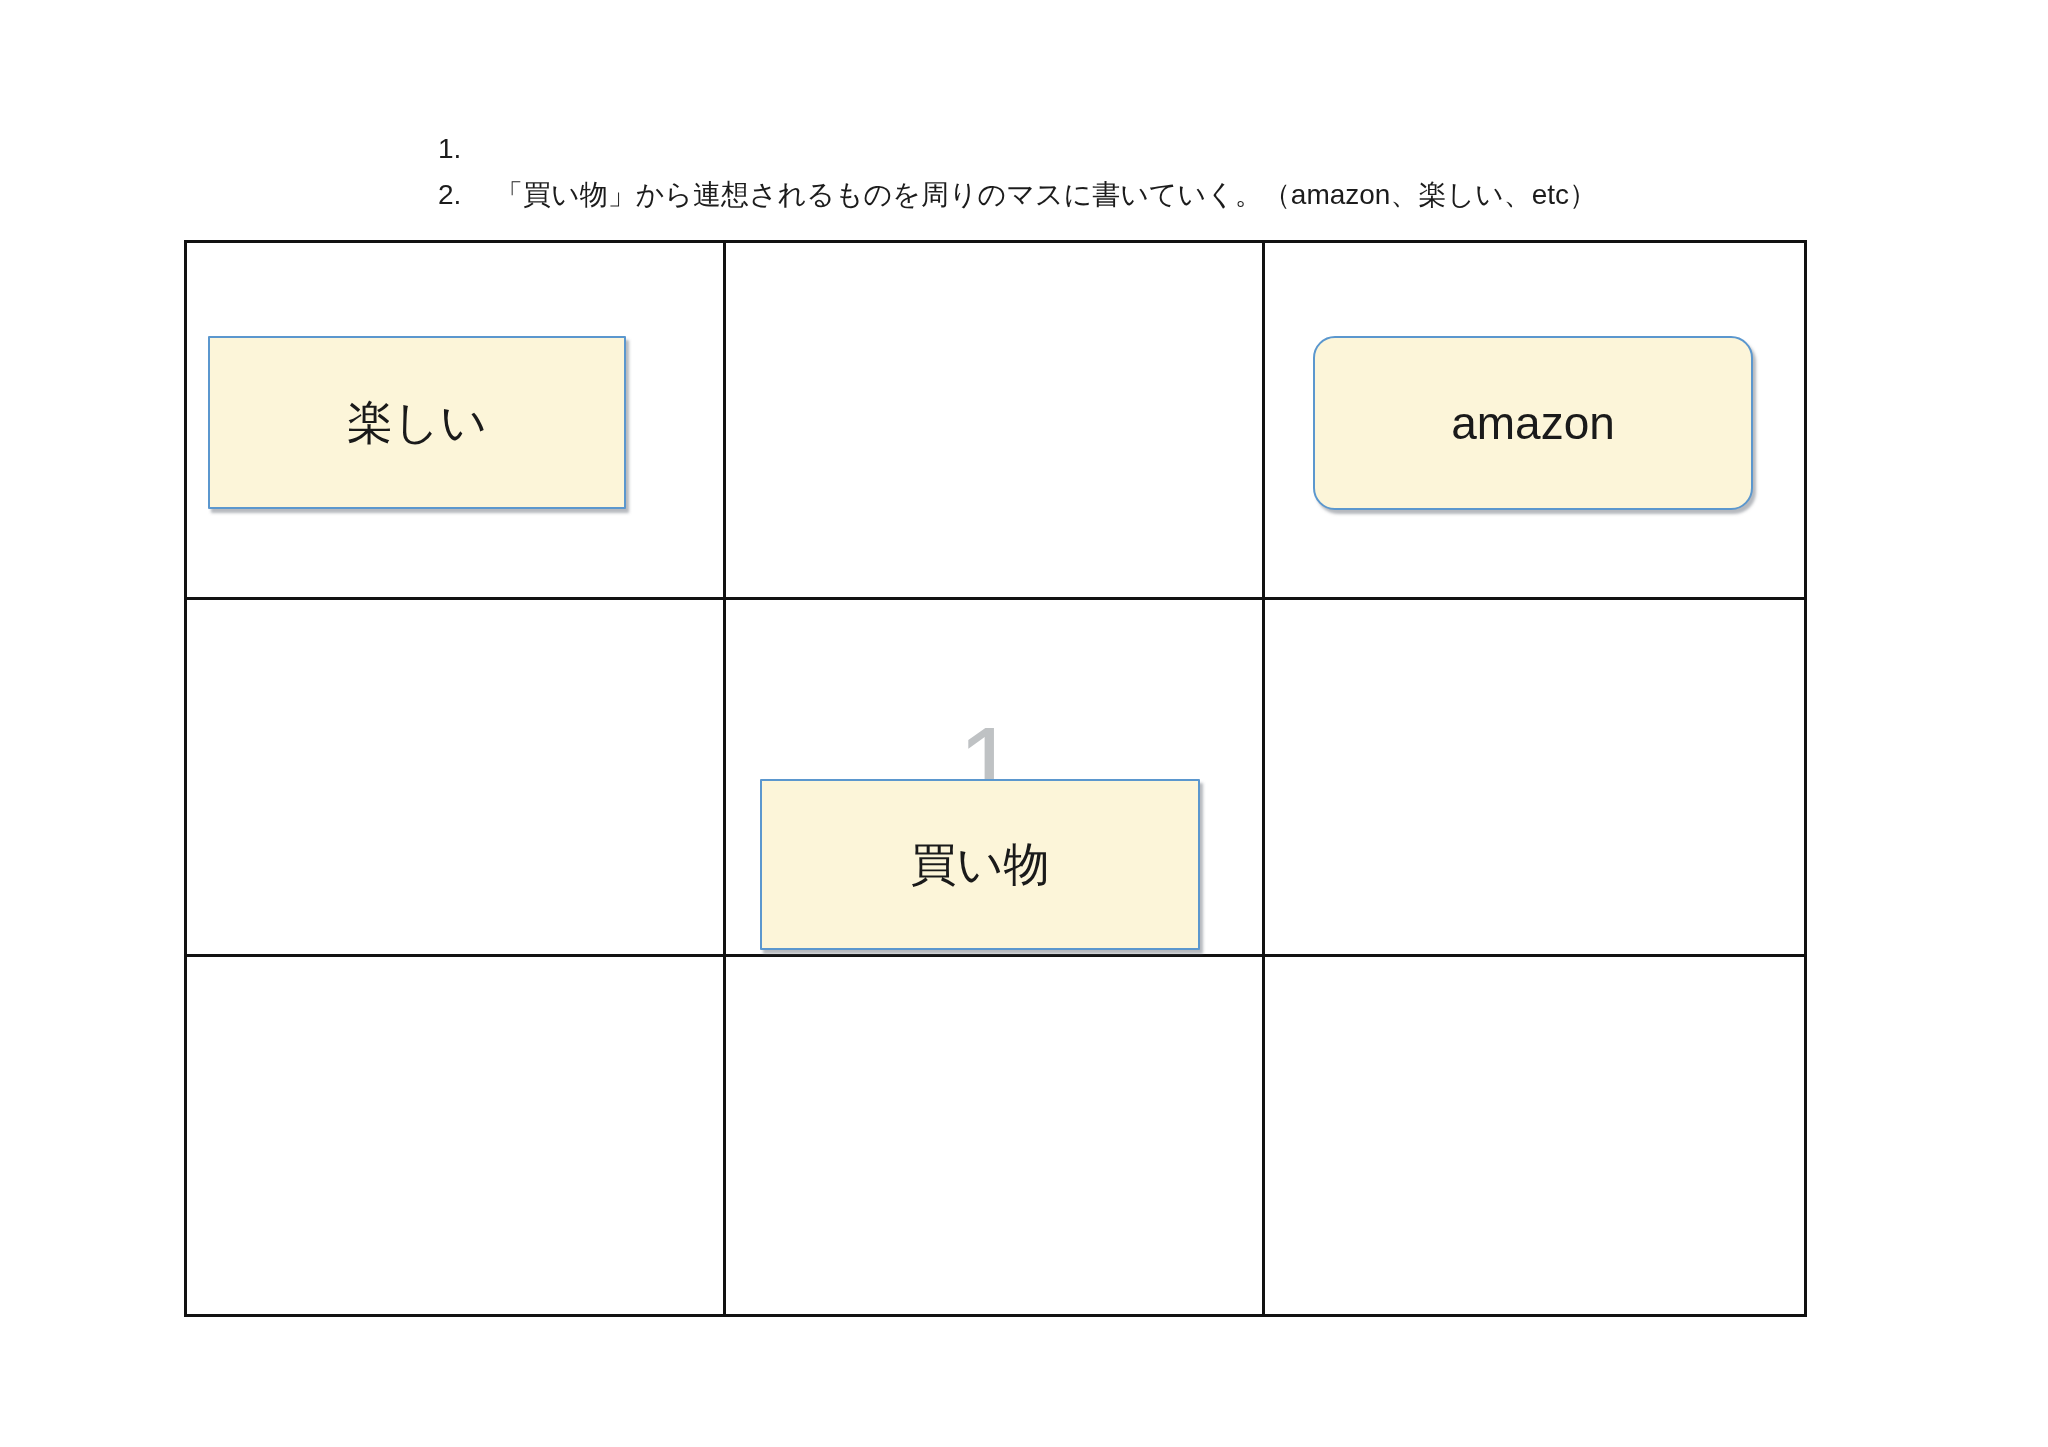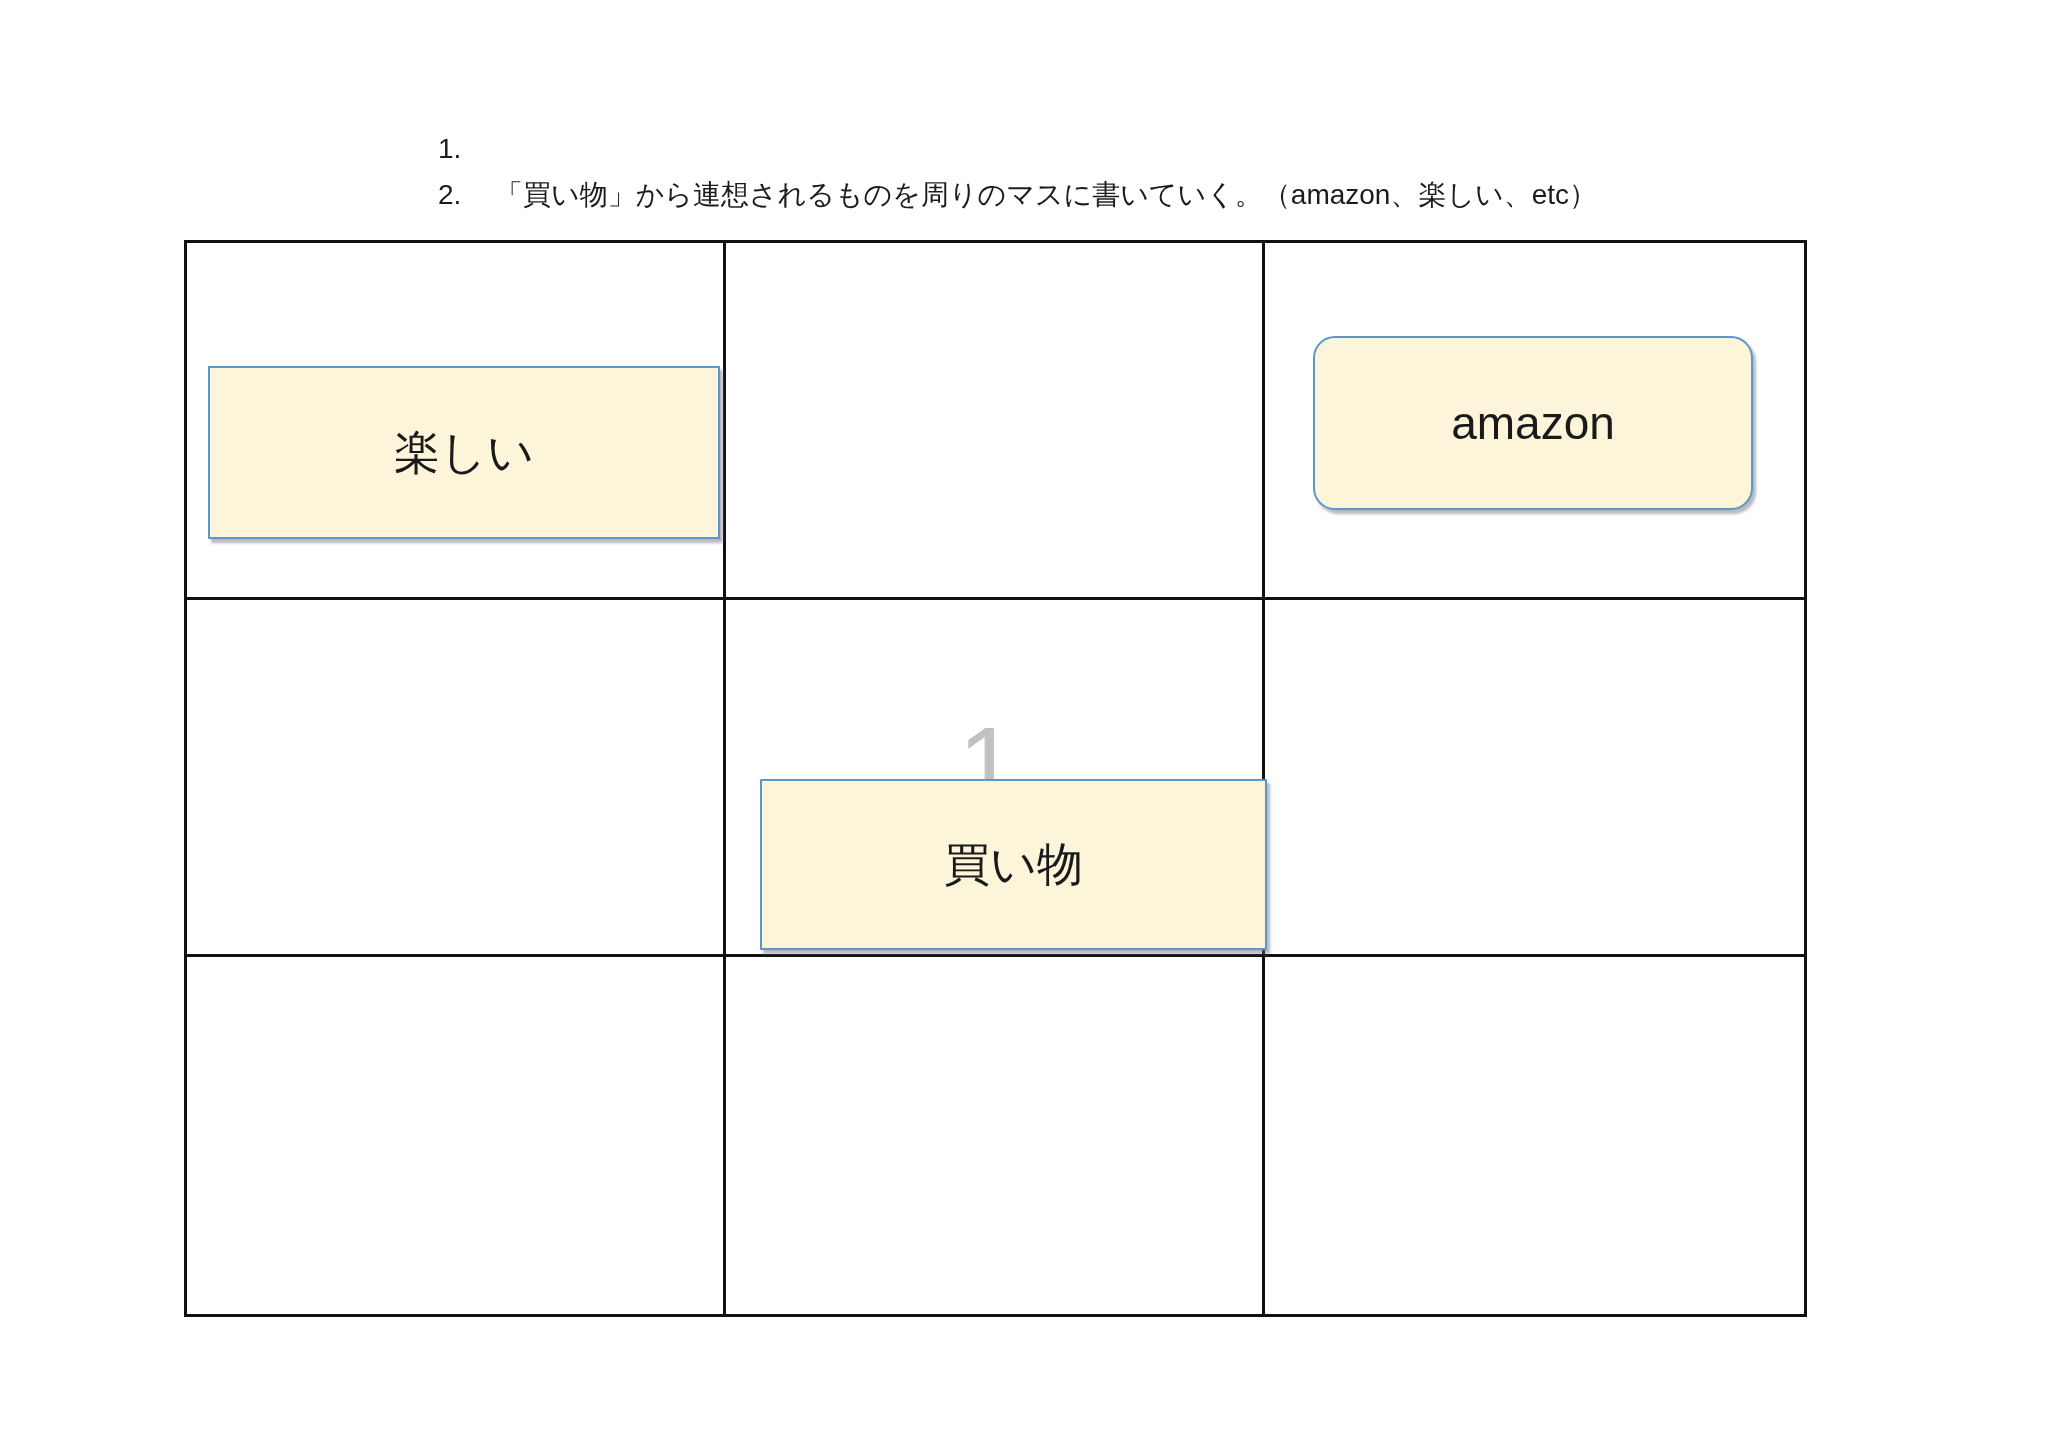--- a/index.html
+++ b/index.html
@@ -67,23 +67,23 @@
     justify-content: center;
     background: var(--note-fill, #FCF5D9);
     border: 2px solid var(--note-border, #5B97CE);
     border-radius: 1px;
     box-shadow: 3px 4px 3px rgba(110, 115, 125, 0.5);
     font-size: 46px;
     color: #1A1A1A;
     z-index: 2;
     white-space: nowrap;
   }
-  .note-tanoshii { left: 208px;  top: 336px; width: 512px; height: 173px; margin-top: 30px; }
+  .note-tanoshii { left: 208px;  top: 336px; width: 418px; height: 173px; }
   .note-amazon   { left: 1313px; top: 336px; width: 440px; height: 174px; border-radius: 22px; }
-  .note-kaimono  { left: 760px;  top: 779px; width: 507px; height: 171px; }
+  .note-kaimono  { left: 760px;  top: 779px; width: 440px; height: 171px; }
 </style>
 </head>
 <body>
 
 <div class="canvas">
 
   <div class="instructions">
     <div class="instr-line">
       <span class="instr-number">1.</span>
     </div>

